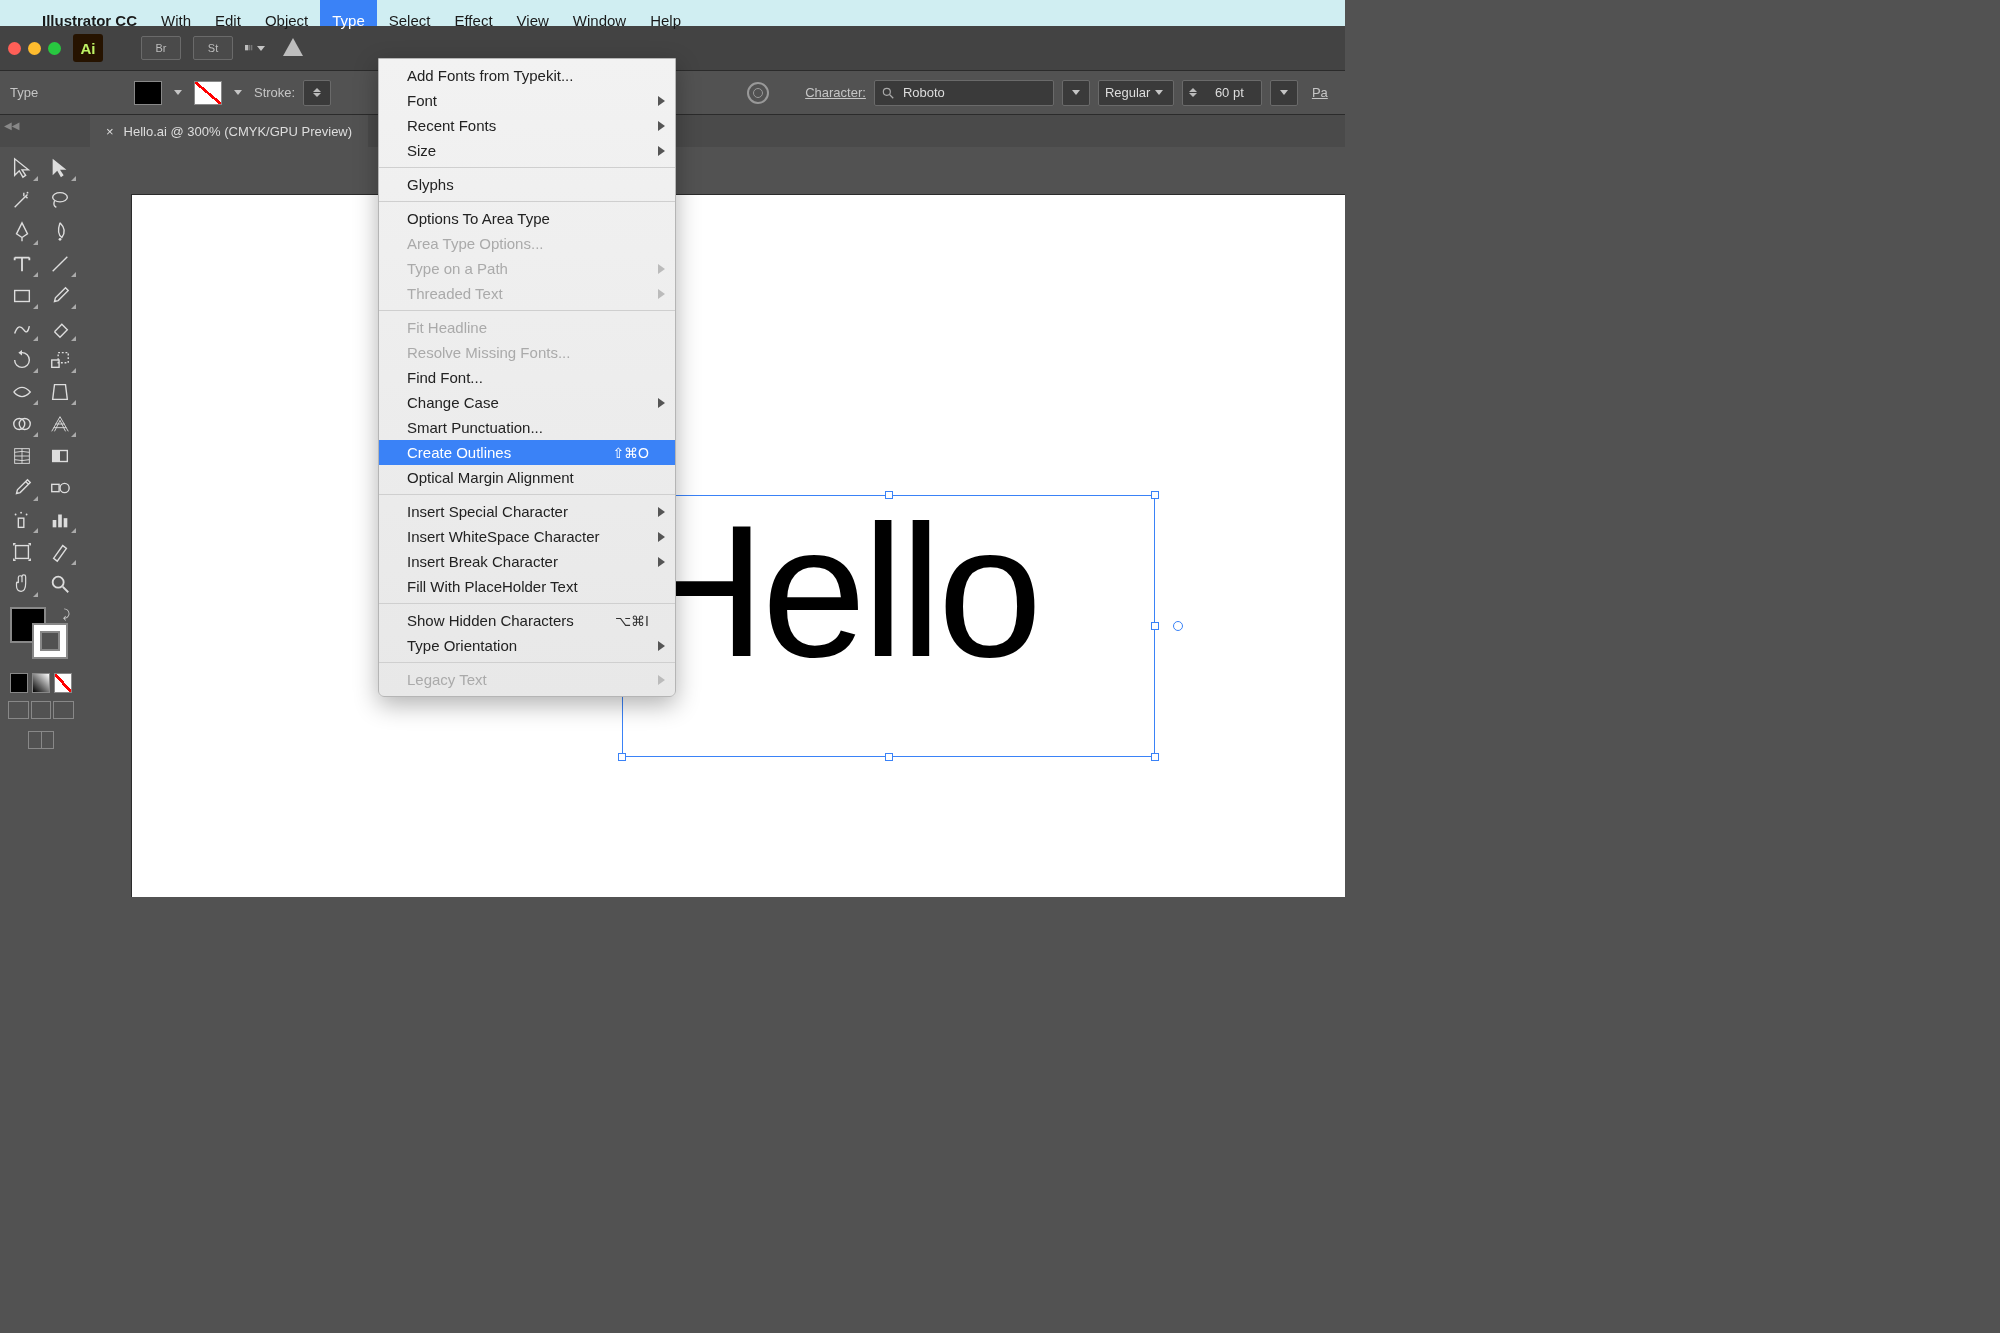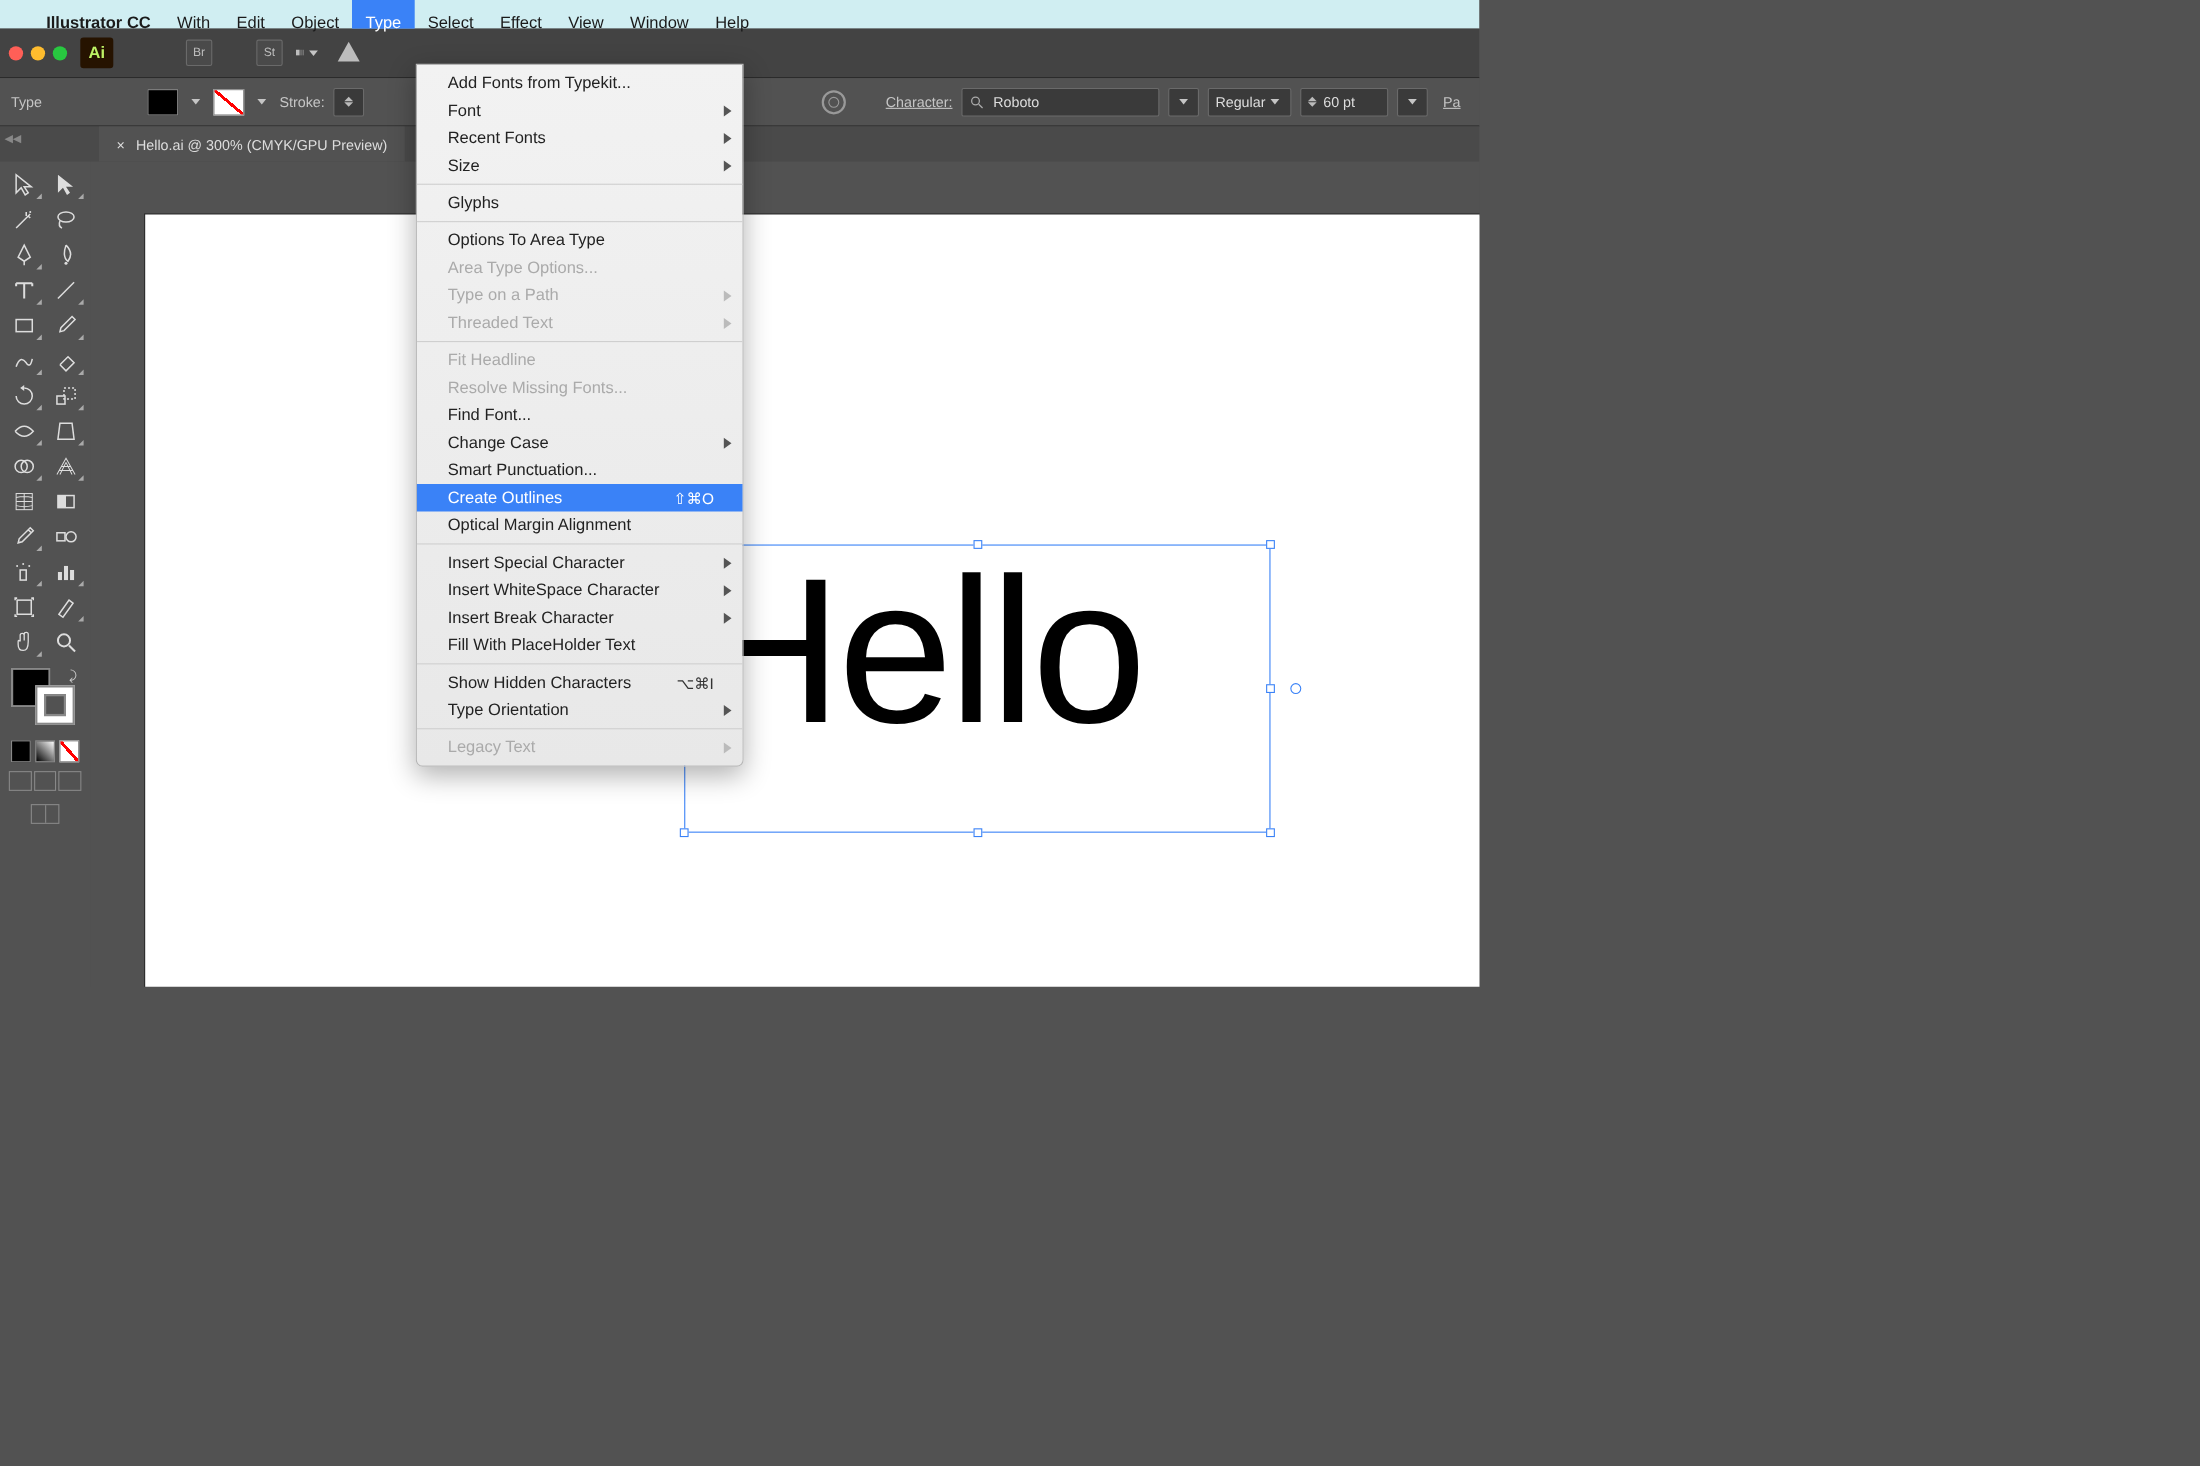--- a/index.html
+++ b/index.html
@@ -13,35 +13,35 @@
   .mac-menubar .mb-item.active { background: #3a82f7; color: #fff; }
 
   
   .app-header { height: 45px; background: #434343; display: flex; align-items: center; padding-left: 8px; gap: 12px; border-bottom: 1px solid #2b2b2b;}
   .traffic { display: flex; gap: 7px; align-items: center; }
   .traffic span { width: 13px; height: 13px; border-radius: 50%; display: inline-block; }
   .tl-close { background: #ff5f57; }
   .tl-min { background: #febc2e; }
   .tl-max { background: #28c840; }
   .ai-logo { width: 30px; height: 28px; background: #261300; color: #bef264; font-weight: 700; font-size: 15px; display:flex;align-items:center;justify-content:center; border-radius:3px;}
-  .hdr-btn { width: 24px; height: 24px; border:1px solid #6a6a6a; border-radius:2px; display:flex;align-items:center;justify-content:center; font-size:11px; color:#bdbdbd; background:#4a4a4a;margin-left:28px;}
+  .hdr-btn { width: 40px; height: 24px; border:1px solid #6a6a6a; border-radius:2px; display:flex;align-items:center;justify-content:center; font-size:11px; color:#bdbdbd; background:#4a4a4a;}
   .hdr-icon { width:24px; height:20px; color:#bdbdbd; display:flex; align-items:center; }
   
   
   .control-bar { height: 44px; background: #525252; display:flex; align-items:center; font-size:13px; color:#c5c5c5; border-bottom:1px solid #2b2b2b; padding-left:10px; gap:8px;}
   .cb-label { width:80px; }
   .swatch { width:28px; height:24px; background:#000; border:1px solid #888; }
   .swatch.stroke { background:#fff; position:relative; }
   .swatch.stroke:after { content:""; position:absolute; left:0; top:0; right:0; bottom:0; background:linear-gradient(to top right, transparent 46%, #ff0000 46%, #ff0000 54%, transparent 54%); }
   .dd-arrow { width:0;height:0;border-left:4px solid transparent;border-right:4px solid transparent;border-top:5px solid #c5c5c5; margin:0 4px;}
   .ctrl-field { height:26px; background:#3a3a3a; border:1px solid #6a6a6a; border-radius:2px; display:flex; align-items:center; padding:0 6px; color:#ddd; font-size:13px;}
   .char-input { width:180px; justify-content:flex-start; gap:8px;}
   .small-dd { width:28px; justify-content:center;}
   .reg-dd { width:76px; justify-content:space-between;}
-  .pt-field { width:80px; gap:6px;}
+  .pt-field { width:80px; gap:18px;}
   .stepper { display:flex; flex-direction:column; gap:1px; }
   .stepper span { width:0;height:0;border-left:4px solid transparent;border-right:4px solid transparent;}
   .stepper .up { border-bottom:4px solid #bbb; }
   .stepper .dn { border-top:4px solid #bbb; }
   .wheel-icon { width:22px;height:22px;border:2px solid #999;border-radius:50%; position:relative;}
   .wheel-icon:before{content:"";position:absolute;inset:4px;border:1px solid #999;border-radius:50%;}
   
   
   .tab-row { height: 32px; background:#4a4a4a; display:flex; align-items:center; padding-left:90px; }
   .doc-tab { height:32px; padding:0 16px; display:flex; align-items:center; gap:10px; color:#ddd; font-size:13px; background:#525252;}

